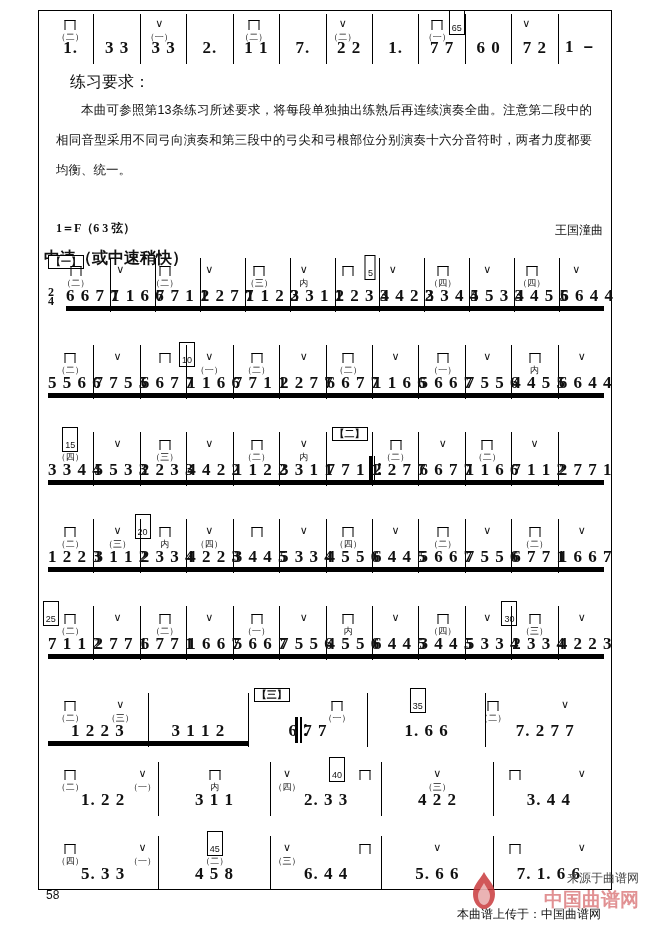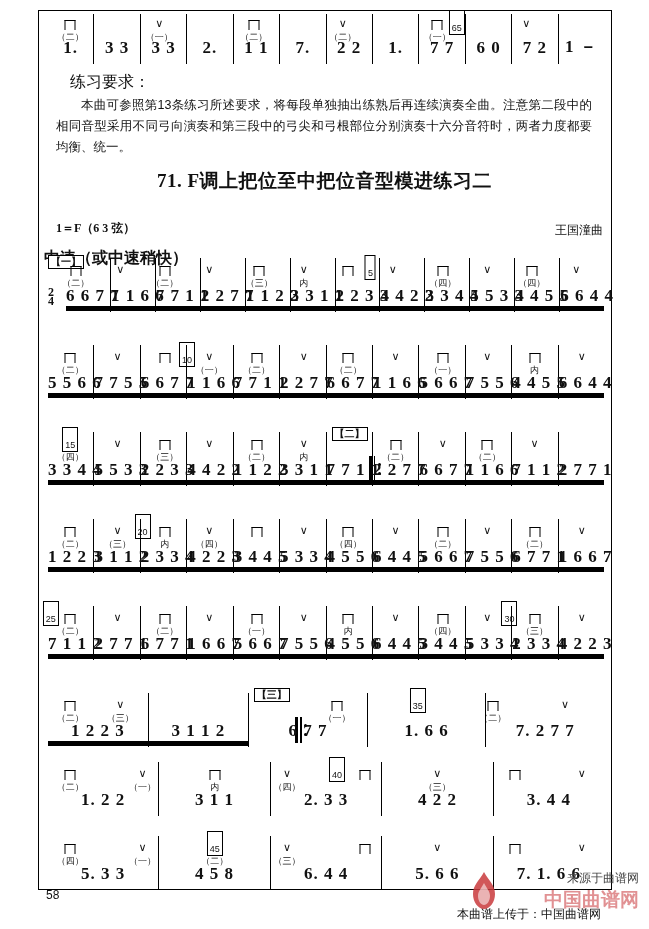--- a/index.html
+++ b/index.html
@@ -115,21 +115,21 @@
     left: 70px; top: 72px;
     font-size: 16px;
     font-family: "Liberation Sans", sans-serif;
     font-weight: normal;
   }
   .req-body {
     position: absolute;
     left: 56px; top: 95px;
     width: 536px;
     font-size: 12.5px;
-    line-height: 21px;
+    line-height: 30px;
     text-indent: 25px;
     font-family: "Liberation Sans", sans-serif;
     text-align: justify;
   }
   .piece-title {
     position: absolute;
     left: 0; top: 168px;
     width: 649px;
     text-align: center;
     font-size: 19px;
@@ -262,21 +262,20 @@
         </div>
       <div class="mz nobar">
           <div class="notes">1 －</div>
         </div>
     </div>
   </div>
 
   <div class="req-title">练习要求：</div>
   <div class="req-body">本曲可参照第13条练习所述要求，将每段单独抽出练熟后再连续演奏全曲。注意第二段中的相同音型采用不同弓向演奏和第三段中的弓尖和弓根部位分别演奏十六分音符时，两者力度都要均衡、统一。</div>
 
-  <div class="piece-title">71. F调上把位至中把位音型模进练习二</div>
   <div class="keyline">1＝F（6 3 弦）</div>
   <div class="tempo">中速（或中速稍快）</div>
   <div class="composer">王国潼曲</div>
 
   <div class="sysrow" style="top:258px;">
     <div class="sectmark" style="left:0px; top:-3px;">【一】</div>
     <div class="timesig" style="left:0px; top:30px;">
       <div>2</div>
       <div>4</div>
     </div>

